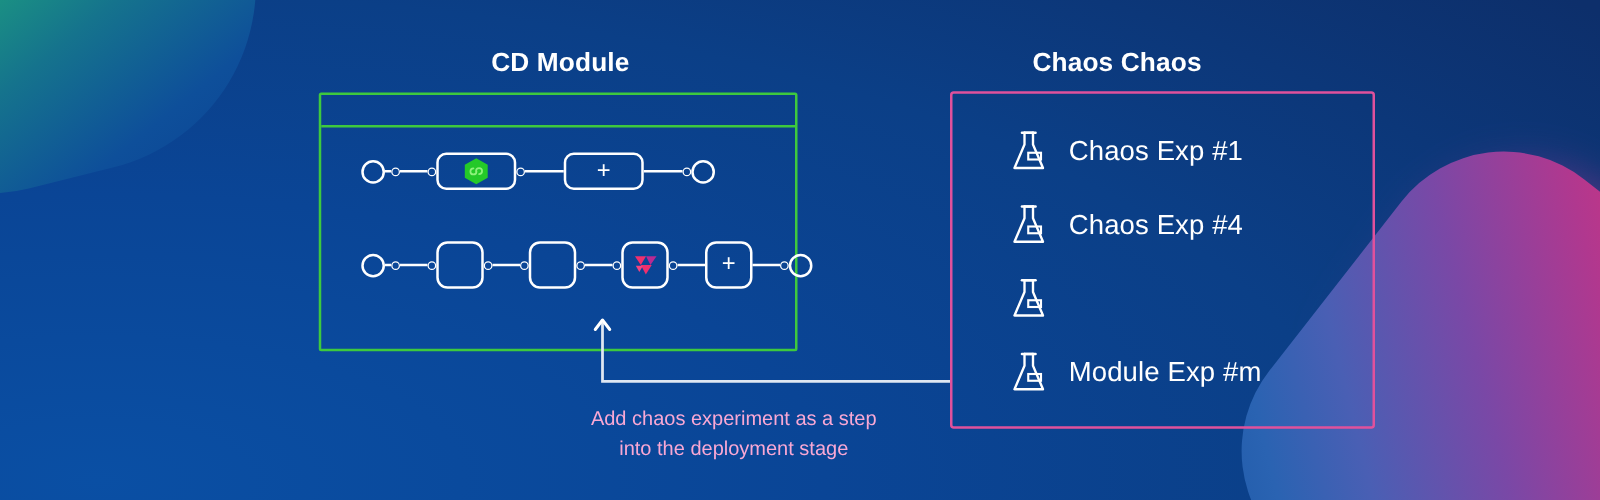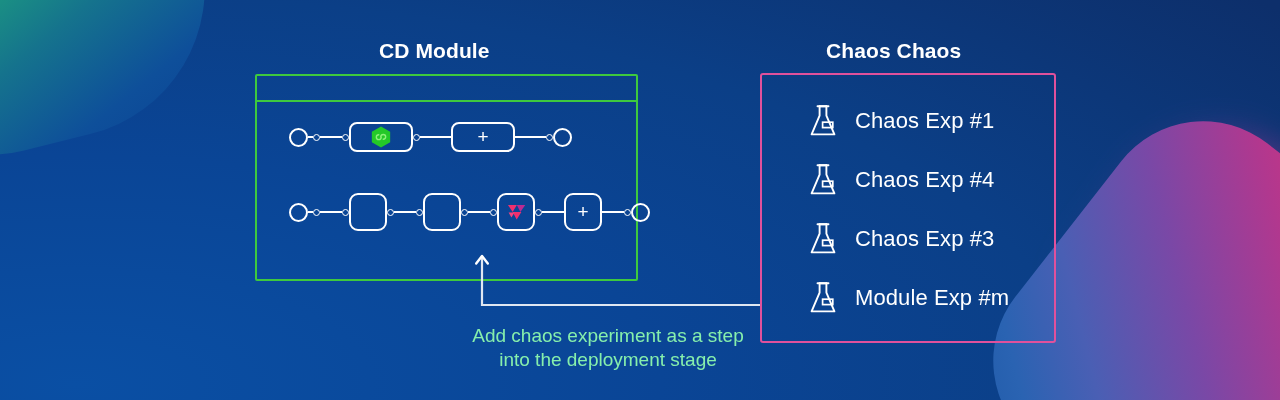--- a/index.html
+++ b/index.html
@@ -49,21 +49,21 @@
   #stage { position:absolute; inset:0; }
 
   .mod-title {
     position:absolute;
     color:#ffffff;
     font-size:21px;
     font-weight:bold;
     letter-spacing:.1px;
     white-space:nowrap;
   }
-  #cd-title    { left:379px; top:39px; }
+  #cd-title    { left:393px; top:39px; }
   #chaos-title { left:826px; top:39px; }
 
   
   #cd-box {
     position:absolute;
     left:255px; top:74px;
     width:383px; height:207px;
     border:2px solid #3ec93e;
     border-radius:2px;
   }
@@ -126,21 +126,21 @@
 
   
   .hex-icon { width:20px; height:22px; display:block; }
   
   .chaos-icon { width:21px; height:20px; display:block; }
 
   
   #chaos-box {
     position:absolute;
     left:760px; top:73px;
-    width:296px; height:270px;
+    width:340px; height:270px;
     border:2px solid #e0519c;
     border-radius:3px;
     padding:16px 0 0 46px;
   }
   .exp-row {
     display:flex;
     align-items:center;
     height:59px;
     gap:17px;
   }
@@ -152,25 +152,25 @@
     letter-spacing:.1px;
     white-space:nowrap;
   }
 
   
   #connector { position:absolute; left:466px; top:246px; width:300px; height:62px; }
 
   
   #caption {
     position:absolute;
-    left:427px; top:324px;
+    left:406px; top:324px;
     width:362px;
     text-align:center;
-    color:#86efac;
-    font-size:19px;
+    color:#f9a8d4;
+    font-size:16px;
     line-height:24px;
     font-weight:400;
   }
 </style>
 </head>
 <body>
 
 <div id="bg-base"></div>
 <div id="blob-green-round"></div>
 <div id="blob-pink-soft"></div>
@@ -271,21 +271,20 @@
 
     <div class="exp-row">
       <svg class="flask-icon" viewBox="0 0 30 34">
         <g fill="none" stroke="#ffffff" stroke-width="1.9" stroke-linejoin="round" stroke-linecap="round">
           <path d="M9.5 2.2 h11"></path>
           <path d="M11.6 2.2 v9.4 L3.6 30.4 h22.8 L18.4 11.6 V2.2"></path>
           <path d="M11.6 2.2 h6.8"></path>
         </g>
         <rect x="14.6" y="18.2" width="10.2" height="5.4" fill="none" stroke="#ffffff" stroke-width="1.7"></rect>
       </svg>
-      <span class="exp-label">Chaos Exp #3</span>
     </div>
 
     <div class="exp-row">
       <svg class="flask-icon" viewBox="0 0 30 34">
         <g fill="none" stroke="#ffffff" stroke-width="1.9" stroke-linejoin="round" stroke-linecap="round">
           <path d="M9.5 2.2 h11"></path>
           <path d="M11.6 2.2 v9.4 L3.6 30.4 h22.8 L18.4 11.6 V2.2"></path>
           <path d="M11.6 2.2 h6.8"></path>
         </g>
         <rect x="14.6" y="18.2" width="10.2" height="5.4" fill="none" stroke="#ffffff" stroke-width="1.7"></rect>

